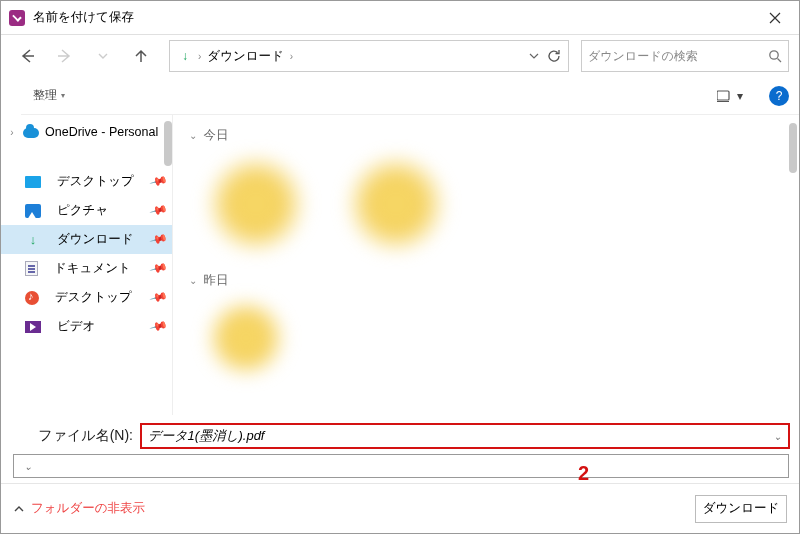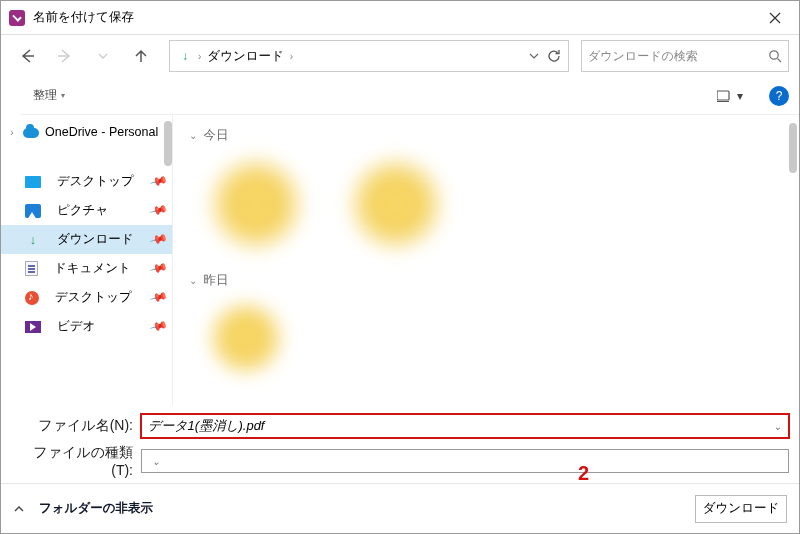--- a/index.html
+++ b/index.html
@@ -66,21 +66,21 @@
   
   .formrows { padding: 6px 10px 2px 12px; }
   .frow { display:flex; align-items:center; gap: 8px; padding: 3px 0; }
   .frow .flabel { width: 120px; text-align:right; font-size:14px; color:#222;}
   .finput-wrap { flex:1; border:1px solid #999; height:24px; display:flex; align-items:center; padding: 0 2px 0 6px; position:relative;font-style:italic;}
   .finput-wrap.red { outline: 2px solid #d41212; outline-offset:-1px;}
   .finput { flex:1; font-size:13px; }
   .fdrop { color:#777; font-size:10px; padding: 0 4px; }
   
   .footer { border-top: 1px solid #e6e6e6; height: 50px; display:flex; align-items:center; padding: 0 12px; gap: 10px;}
-  .footer-left { display:flex; align-items:center; gap:14px; color:#0f172a; font-size:12.5px;font-weight:bold;}
+  .footer-left { display:flex; align-items:center; gap:6px; color:#ef4444; font-size:12.5px;}
   .footer-spacer { flex:1; }
   .btn { min-width: 92px; height: 28px; border:1px solid #bbb; background:#fff; display:flex; align-items:center; justify-content:center; font-size:12.5px; }
   .btn.red { outline: 2px solid #d41212; outline-offset: -1px; }
   
   .ann { position:absolute; color:#d41212; font-weight:bold; font-size:20px; font-family: Arial, sans-serif;}
   svg.arrow { stroke:#555; fill:none; stroke-width:1.5;}
 </style>
 </head>
 <body>
 
@@ -231,21 +231,20 @@
 
   <div class="formrows" style="position:relative">
     <div class="frow">
       <div class="flabel">ファイル名(N):</div>
       <div class="finput-wrap red">
         <div class="finput">データ1(墨消し).pdf</div>
         <div class="fdrop">⌄</div>
       </div>
     </div>
     <div class="frow">
-      <div class="flabel">ファイルの種類(T):</div>
       <div class="finput-wrap">
         <div class="fdrop">⌄</div>
       </div>
     </div>
   </div>
 
   <div class="footer" style="position:relative">
     <div class="footer-left">
       <svg width="12" height="12" viewBox="0 0 12 12">
           <path d="M2 8 L6 4 L10 8" stroke="#444" fill="none" stroke-width="1.4"></path>

